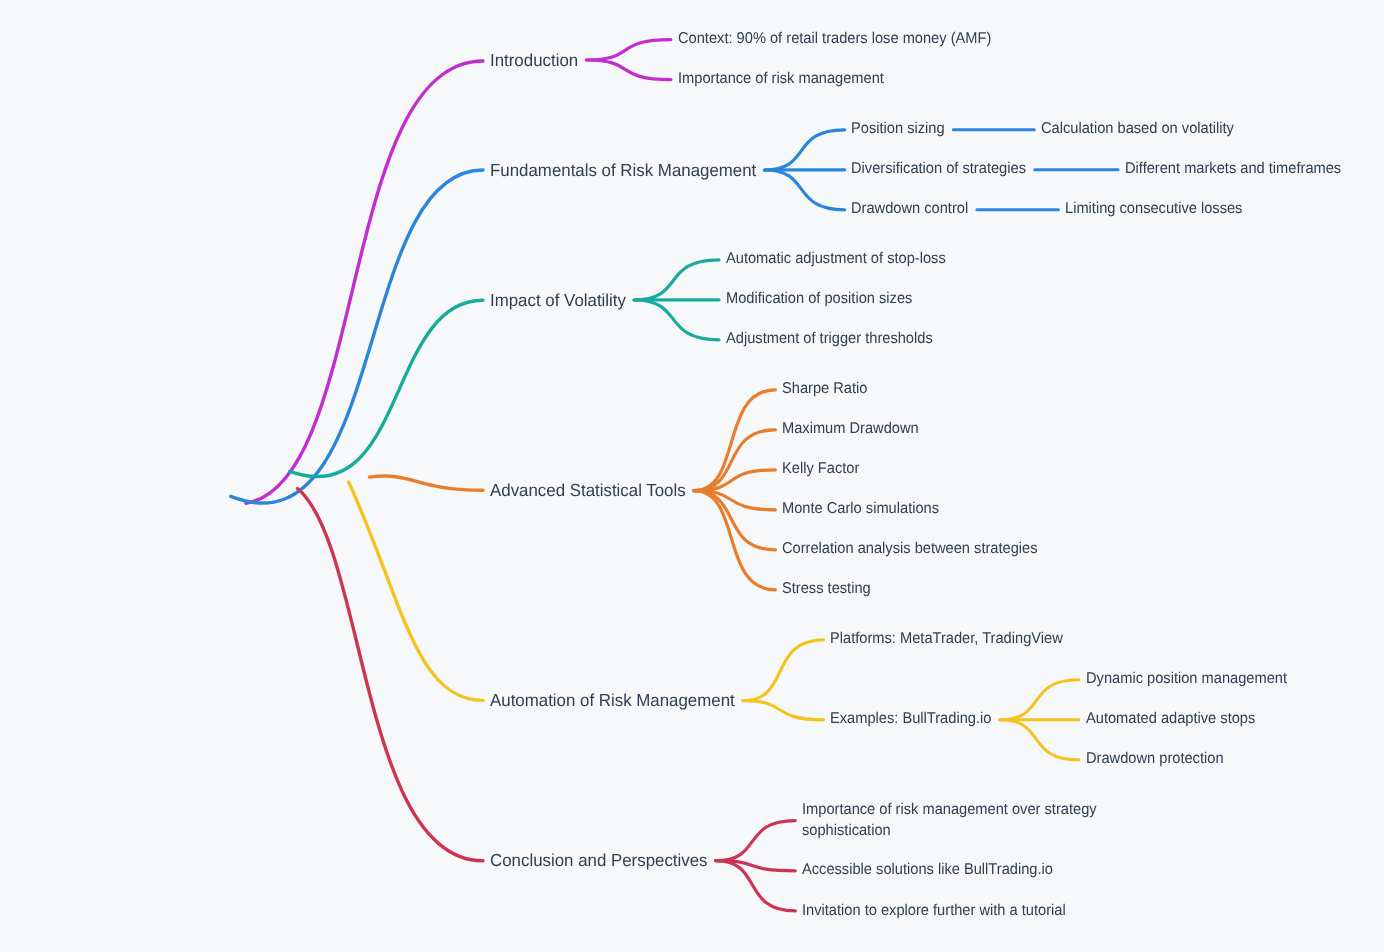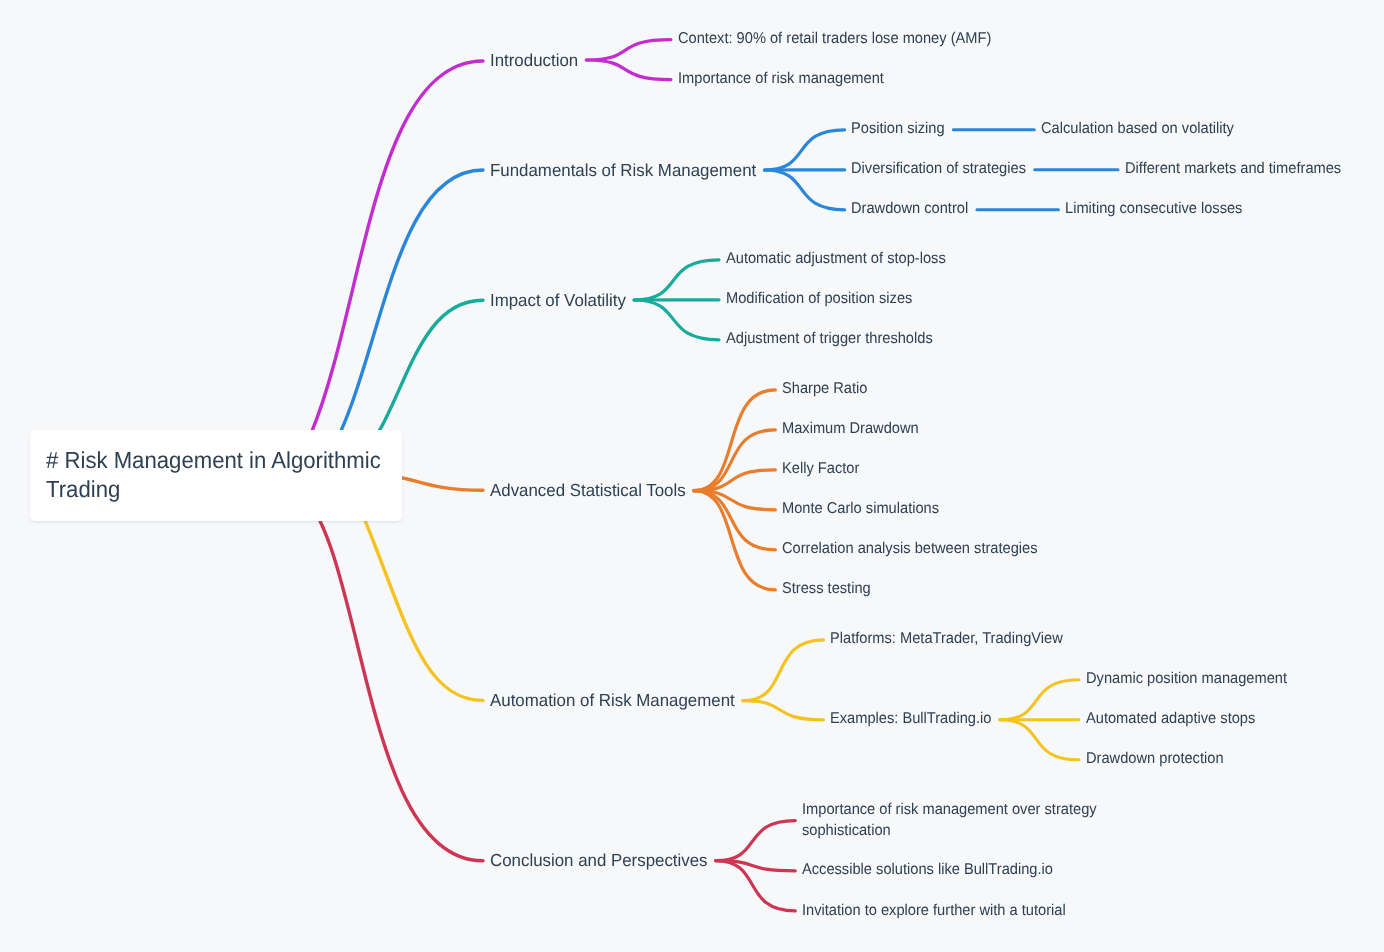--- a/index.html
+++ b/index.html
@@ -47,26 +47,20 @@
       <path d="M693.87,490.70C742.38,490.70 719.71,589.80 775.40,589.80" fill="none" stroke="#e87d2d" stroke-width="3.2" stroke-linecap="round"></path>
       <path d="M742.93,700.70C790.87,700.70 768.47,639.80 823.50,639.80" fill="none" stroke="#f5c220" stroke-width="3.2" stroke-linecap="round"></path>
       <path d="M742.93,700.70C790.87,700.70 768.47,719.80 823.50,719.80" fill="none" stroke="#f5c220" stroke-width="3.2" stroke-linecap="round"></path>
       <path d="M999.92,719.80C1046.85,719.80 1024.92,679.80 1078.80,679.80" fill="none" stroke="#f5c220" stroke-width="3" stroke-linecap="round"></path>
       <path d="M999.92,719.80C1046.85,719.80 1024.92,719.80 1078.80,719.80" fill="none" stroke="#f5c220" stroke-width="3" stroke-linecap="round"></path>
       <path d="M999.92,719.80C1046.85,719.80 1024.92,759.80 1078.80,759.80" fill="none" stroke="#f5c220" stroke-width="3" stroke-linecap="round"></path>
       <path d="M715.75,860.70C763.08,860.70 740.97,820.60 795.30,820.60" fill="none" stroke="#cd3553" stroke-width="3.2" stroke-linecap="round"></path>
       <path d="M715.75,860.70C763.08,860.70 740.97,870.80 795.30,870.80" fill="none" stroke="#cd3553" stroke-width="3.2" stroke-linecap="round"></path>
       <path d="M715.75,860.70C763.08,860.70 740.97,910.90 795.30,910.90" fill="none" stroke="#cd3553" stroke-width="3.2" stroke-linecap="round"></path>
     </svg>
-  <div id="root-node" style="position: absolute; left: 29.7px; top: 429.5px; width: 372.6px; height: 91.3px; border-radius: 5px; background: rgb(255, 255, 255);">
-    <div id="root-label" style="left: 16.8px; top: 16px;">
-        <div># Risk Management in Algorithmic</div>
-        <div>Trading</div>
-      </div>
-  </div>
 <div class="node lvl1" style="left: 489.9px; top: 49.7031px;">
       <div>Introduction</div>
     </div>
     <div class="node lvl2" style="left: 677.6px; top: 29.2016px;">
       <div>Context: 90% of retail traders lose money (AMF)</div>
     </div>
     <div class="node lvl2" style="left: 677.6px; top: 69.2016px;">
       <div>Importance of risk management</div>
     </div>
     <div class="node lvl1" style="left: 489.9px; top: 159.703px;">

